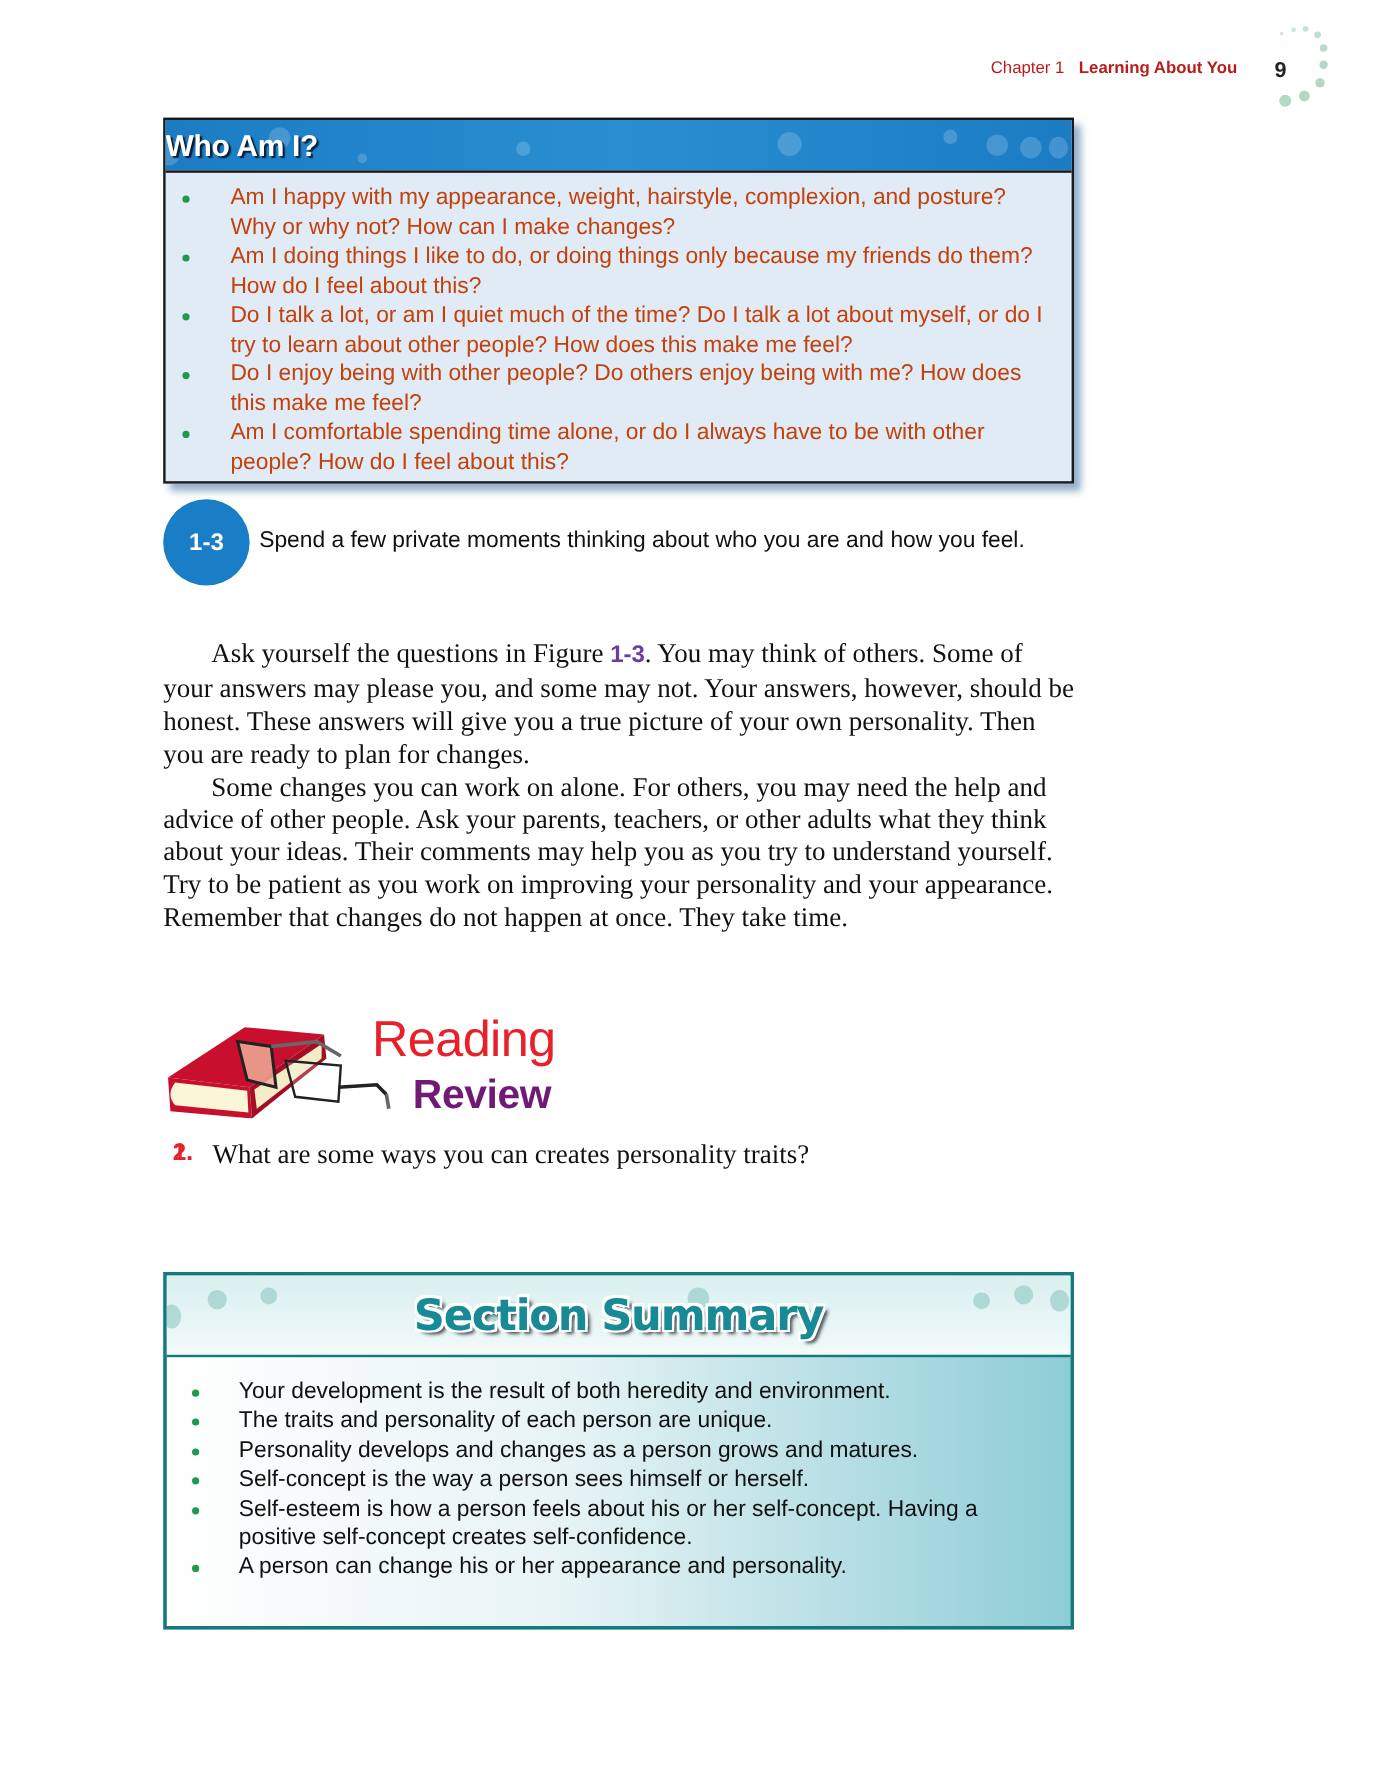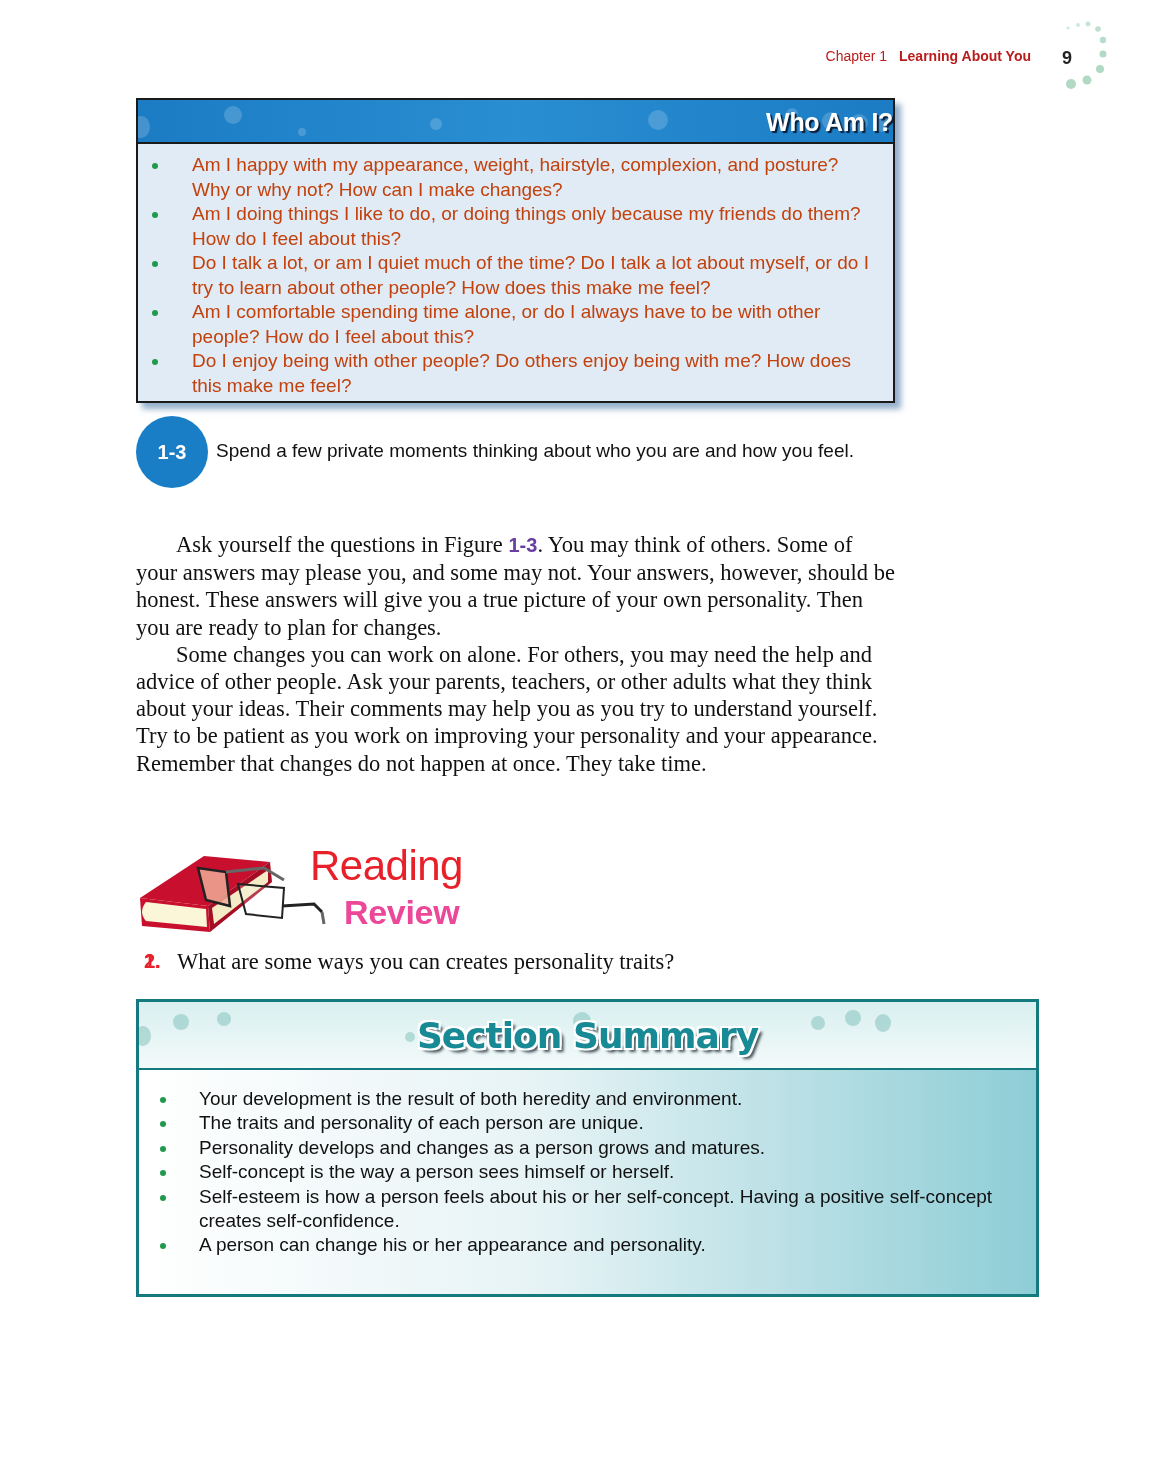--- a/index.html
+++ b/index.html
@@ -7,46 +7,46 @@
     body { position: relative; font-family: "Liberation Sans", sans-serif; color: #111; overflow: hidden; }
 
     .running-head { position: absolute; top: 48px; left: 700px; width: 331px; text-align: right; font-size: 14px; color: #b91c1c; }
     .running-head .chapter { font-weight: normal; }
     .running-head .title { font-weight: bold; margin-left: 12px; }
     .page-num { position: absolute; top: 48px; left: 1062px; font-size: 18px; font-weight: bold; color: #222; }
     .deco-dots { position: absolute; top: 18px; left: 1058px; width: 60px; height: 80px; }
 
     
     .who-box { position: absolute; left: 136px; top: 98px; width: 759px; height: 305px; border: 2px solid #1a1a1a; background: #e1ebf6; box-shadow: 6px 6px 6px rgba(60,110,160,0.55); }
-    .who-header { height: 44px; background: linear-gradient(90deg, #1b7cc4 0%, #2a8ed2 50%, #1b7cc4 100%); border-bottom: 2px solid #1a1a1a; position: relative; text-align: right; overflow: hidden; }
+    .who-header { height: 44px; background: linear-gradient(90deg, #1b7cc4 0%, #2a8ed2 50%, #1b7cc4 100%); border-bottom: 2px solid #1a1a1a; position: relative; text-align: left; overflow: hidden; }
     .who-header .bubble { position: absolute; border-radius: 50%; background: rgba(255,255,255,0.18); }
     .who-header h2 { font-family: "Liberation Sans", sans-serif; font-weight: bold; font-size: 25px; color: #fff; line-height: 44px; text-shadow: 2px 2px 1px #0a1f3a; position: relative; letter-spacing: -0.3px; }
     .who-list { list-style: none; padding: 9px 20px 0 12px; }
     .who-list li { position: relative; padding-left: 42px; font-size: 19px; line-height: 24.5px; color: #c2410c; }
     .who-list li::before { content: ""; position: absolute; left: 2px; top: 10px; width: 6px; height: 6px; border-radius: 50%; background: #1f9a4c; }
 
     
     .fig-badge { position: absolute; left: 136px; top: 416px; width: 72px; height: 72px; border-radius: 50%; background: #1a7ec6; color: #fff; font-weight: bold; font-size: 20px; line-height: 72px; text-align: center; }
     .fig-caption { position: absolute; left: 216px; top: 440px; font-size: 19px; color: #111; }
 
     
     .body-text { position: absolute; left: 136px; top: 531px; width: 760px; font-family: "Liberation Serif", serif; font-size: 22.5px; line-height: 27.2px; color: #111; }
     .body-text p { text-indent: 40px; }
     .body-text .fig-ref { color: #6a3ea1; font-family: "Liberation Sans", sans-serif; font-weight: bold; font-size: 20px; }
 
     
     .rr-icon { position: absolute; left: 134px; top: 848px; width: 200px; height: 84px; }
     .rr-title1 { position: absolute; left: 310px; top: 842px; font-size: 42px; font-weight: normal; color: #e8202a; letter-spacing: -0.5px; }
-    .rr-title2 { position: absolute; left: 344px; top: 893px; font-size: 34px; font-weight: bold; color: #ec4899; letter-spacing: -0.3px; }
+    .rr-title2 { position: absolute; left: 344px; top: 893px; font-size: 34px; font-weight: bold; color: #701a75; letter-spacing: -0.3px; }
     .rr-list { position: absolute; left: 136px; top: 948px; width: 770px; list-style: none; font-family: "Liberation Serif", serif; font-size: 22.5px; line-height: 27.2px; }
     .rr-list li { position: relative; padding-left: 41px; }
     .rr-list .num { position: absolute; left: 8px; top: 0; font-family: "Liberation Sans", sans-serif; font-weight: bold; font-size: 20px; color: #e8202a; }
 
     
-    .sum-box { position: absolute; left: 136px; top: 999px; width: 903px; height: 298px; border: 3px solid #157a7f; background: linear-gradient(90deg, #ffffff 0%, #e6f3f5 45%, #8ecdd6 100%); }
+    .sum-box { position: absolute; left: 136px; top: 1060px; width: 759px; height: 298px; border: 3px solid #157a7f; background: linear-gradient(90deg, #ffffff 0%, #e6f3f5 45%, #8ecdd6 100%); }
     .sum-header { height: 68px; border-bottom: 2px solid #157a7f; background: linear-gradient(180deg, #d9efef 0%, #f3fafa 100%); position: relative; overflow: hidden; text-align: center; }
     .sum-header .bubble { position: absolute; border-radius: 50%; background: rgba(80,170,160,0.35); }
     .sum-header h2 { position: relative; font-family: "DejaVu Sans", sans-serif; font-weight: bold; font-size: 36px; line-height: 68px; color: #178a95; letter-spacing: -1px; text-shadow: -2px -2px 0 #fff, 2px -2px 0 #fff, -2px 2px 0 #fff, 2px 2px 0 #fff, 4px 4px 3px #46525a; }
     .sum-list { list-style: none; padding: 17px 20px 0 18px; }
     .sum-list li { position: relative; padding-left: 42px; font-size: 19px; line-height: 24.4px; color: #111; }
     .sum-list li::before { content: ""; position: absolute; left: 3px; top: 10px; width: 6px; height: 6px; border-radius: 50%; background: #1f9a4c; }
   </style>
 </head>
 <body>
 
@@ -76,22 +76,22 @@
     <span class="bubble" style="left:648px;top:8px;width:12px;height:12px;"></span>
     <span class="bubble" style="left:684px;top:12px;width:18px;height:18px;"></span>
     <span class="bubble" style="left:712px;top:14px;width:18px;height:18px;"></span>
     <span class="bubble" style="left:736px;top:14px;width:16px;height:18px;"></span>
     <h2>Who Am I?</h2>
   </div>
   <ul class="who-list">
     <li>Am I happy with my appearance, weight, hairstyle, complexion, and posture? Why or why not? How can I make changes?</li>
     <li>Am I doing things I like to do, or doing things only because my friends do them? How do I feel about this?</li>
     <li>Do I talk a lot, or am I quiet much of the time? Do I talk a lot about myself, or do I try to learn about other people? How does this make me feel?</li>
+    <li>Do I enjoy being with other people? Do others enjoy being with me? How does this make me feel?</li>
     <li>Am I comfortable spending time alone, or do I always have to be with other people? How do I feel about this?</li>
-    <li>Do I enjoy being with other people? Do others enjoy being with me? How does this make me feel?</li>
   </ul>
 </div>
 
 <div class="fig-badge">1-3</div>
 <div class="fig-caption">Spend a few private moments thinking about who you are and how you feel.</div>
 
 <div class="body-text">
   <p><span>Ask yourself the questions in Figure </span><span class="fig-ref">1-3</span><span>. You may think of others. Some of your answers may please you, and some may not. Your answers, however, should be honest. These answers will give you a true picture of your own personality. Then you are ready to plan for changes.</span></p>
   <p>Some changes you can work on alone. For others, you may need the help and advice of other people. Ask your parents, teachers, or other adults what they think about your ideas. Their comments may help you as you try to understand yourself. Try to be patient as you work on improving your personality and your appearance. Remember that changes do not happen at once. They take time.</p>
 </div>

